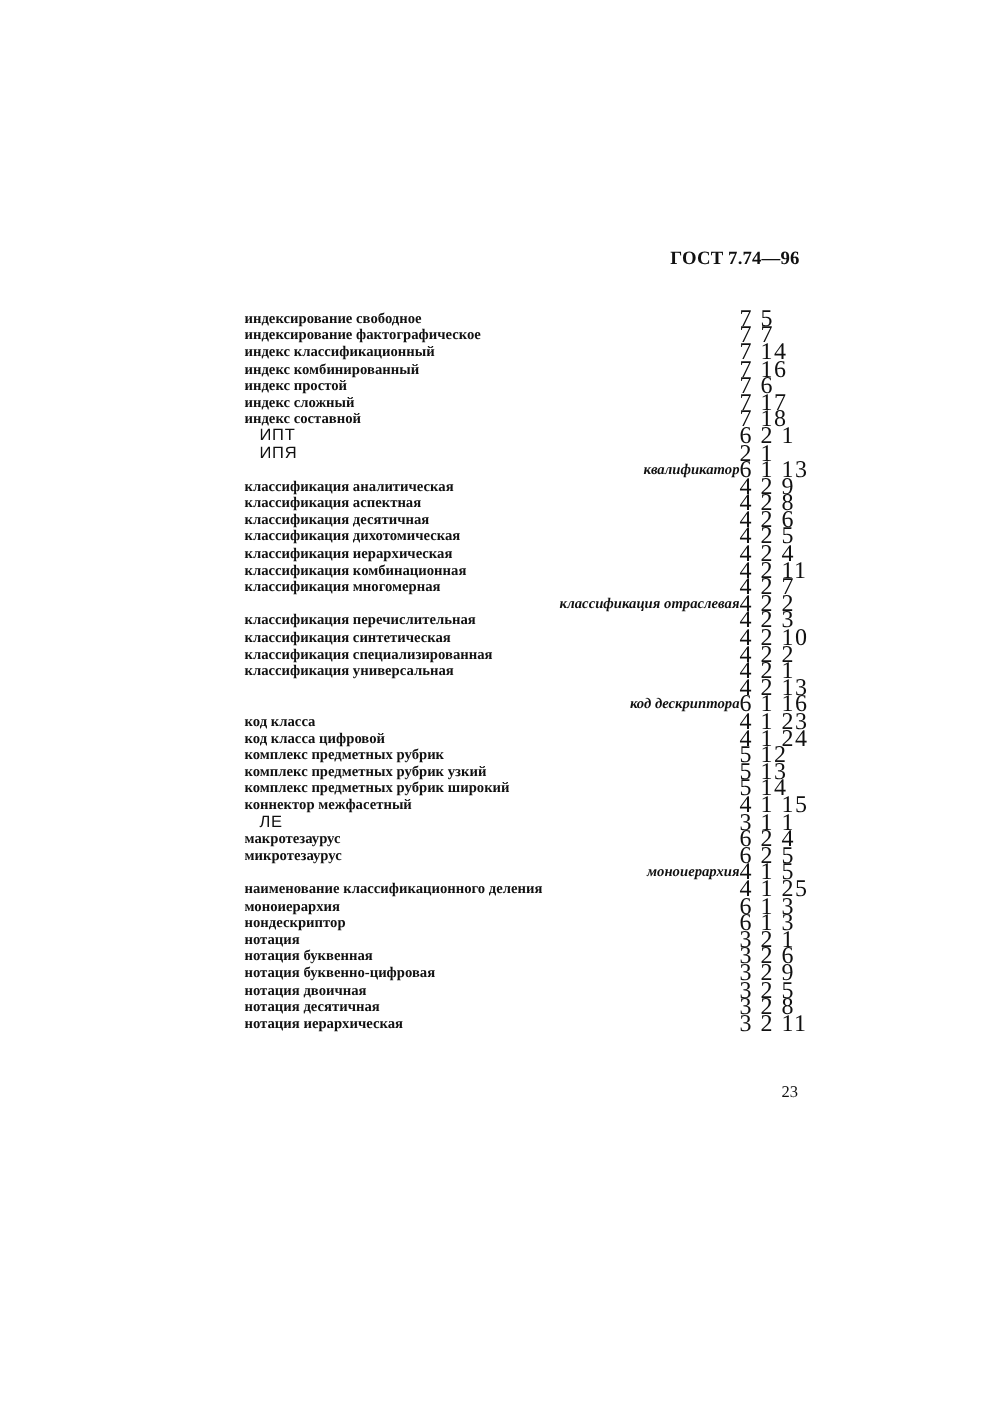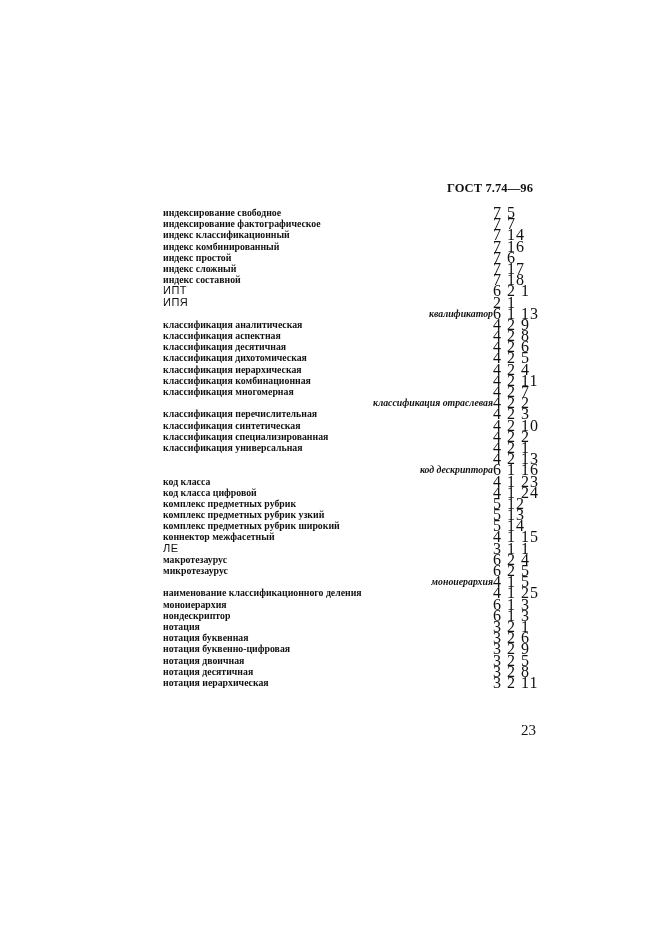--- a/index.html
+++ b/index.html
@@ -1,26 +1,26 @@
 <!DOCTYPE html>
 <html><head>
 <meta charset="utf-8">
 <style>
   html, body { margin: 0; padding: 0; background: #ffffff; }
   body { width: 661px; height: 935px; position: relative; overflow: hidden;
          font-family: "Liberation Serif", serif; color: #111; }
-  .header { position: absolute; top: 181px; right: 128px; font-size: 12.5px; font-weight: bold; letter-spacing: 0.1px; }
+  .header { position: absolute; top: 165px; right: 128px; font-size: 12.5px; font-weight: bold; letter-spacing: 0.1px; }
   .index { position: absolute; top: 207px; left: 163px; width: 380px; }
   .row { display: flex; height: 11.2px; line-height: 11.2px; font-size: 9.8px; }
   .term { width: 330px; font-weight: bold; white-space: nowrap; }
-  .term.plain { font-weight: normal; font-family: "Liberation Sans", sans-serif; font-size: 11px; letter-spacing: 0.5px; }
+  .term.plain { font-weight: normal; font-family: "Liberation Sans", sans-serif; font-size: 11px; letter-spacing: 0.5px; margin-left: 10px; }
   .term.italic { font-style: italic; text-align: right; }
   .ref { position: absolute; left: 330px; white-space: nowrap; font-size: 16px; letter-spacing: 1px; }
   .row { position: relative; }
-  .pagenum { position: absolute; top: 722px; left: 521px; font-size: 15px; }
+  .pagenum { position: absolute; top: 722px; left: 521px; font-size: 11px; }
 </style>
 </head>
 <body>
 
 <div class="header">ГОСТ 7.74—96</div>
 
 <div class="index" id="index-list">
     <div class="row">
       <span class="term">индексирование свободное</span>
       <span class="ref">7 5</span>

